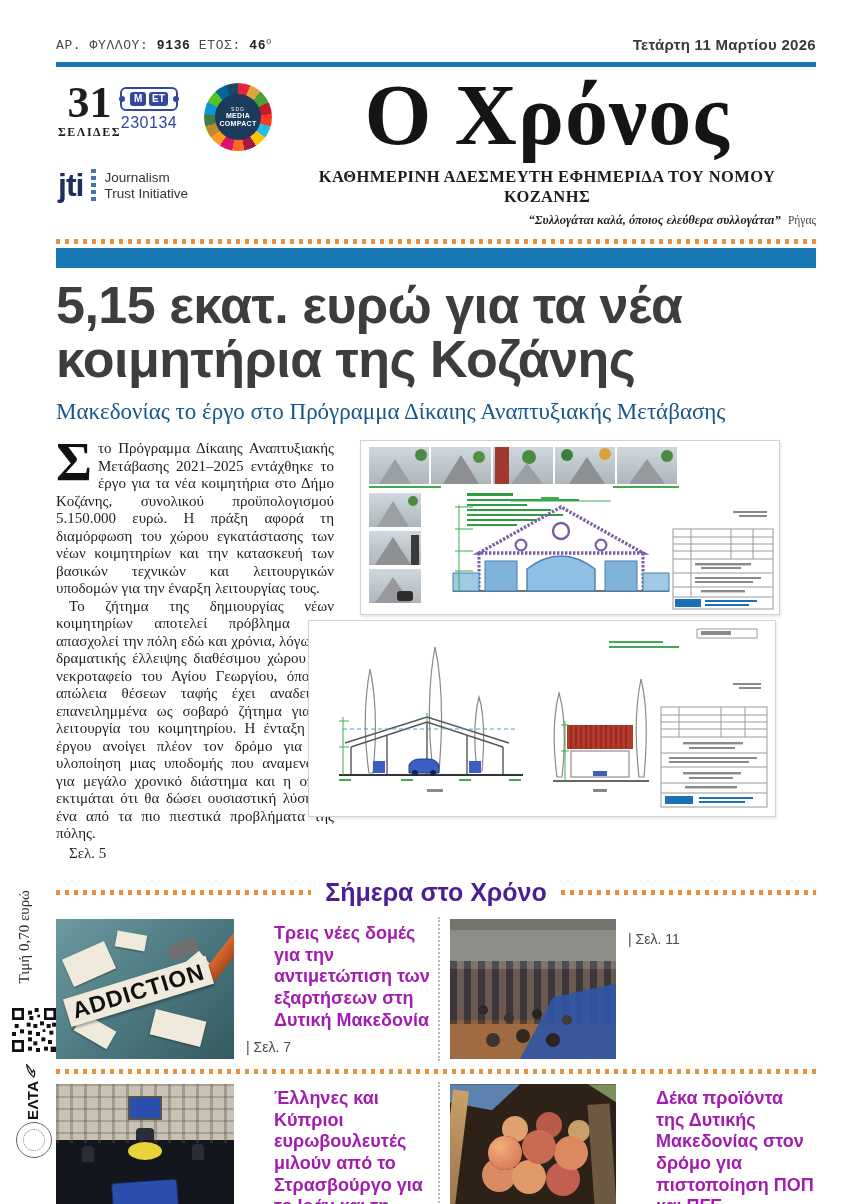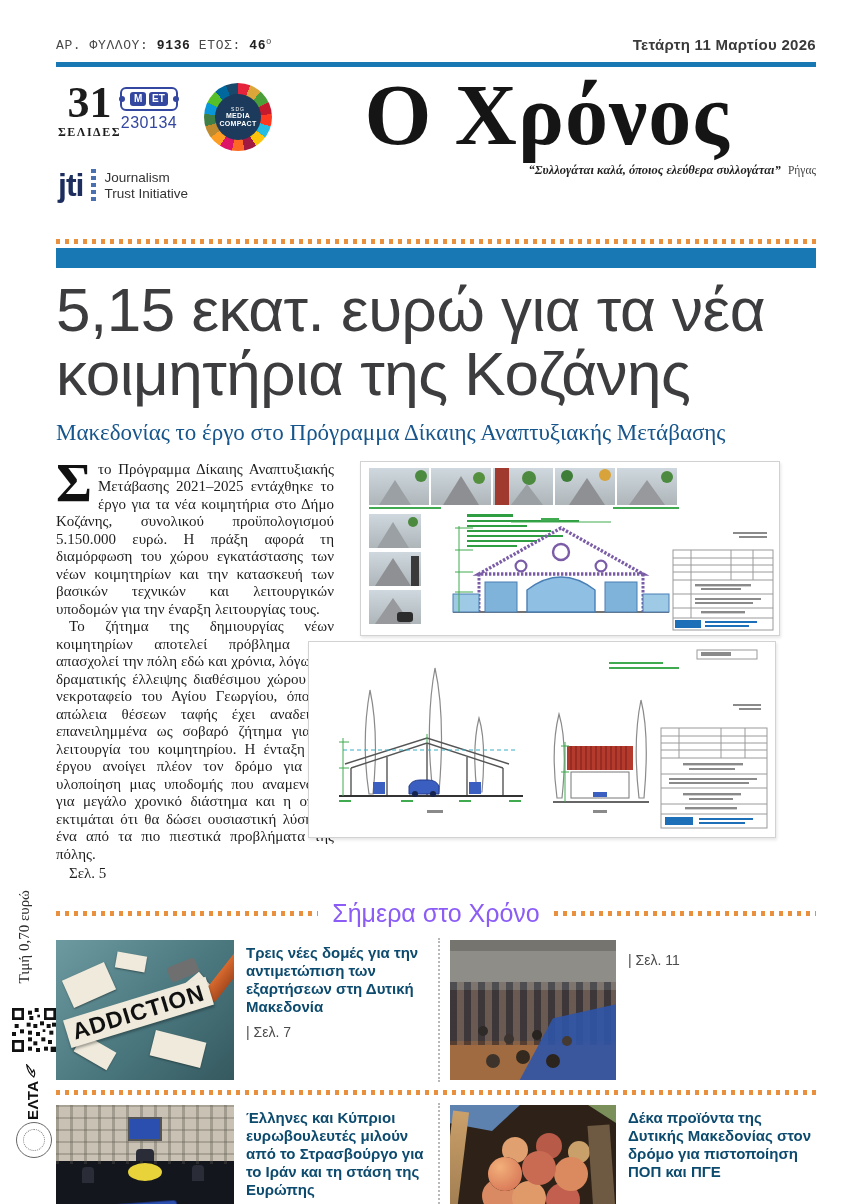--- a/index.html
+++ b/index.html
@@ -42,47 +42,47 @@
   .paper-title { font-family:"Liberation Serif",serif; font-weight:bold; font-size:86px; line-height:.95; color:#151515; letter-spacing:1px; margin-top:-6px; }
   .paper-sub { font-family:"Liberation Serif",serif; font-weight:bold; font-size:16.5px; color:#1c1c1c; margin-top:10px; letter-spacing:.4px; }
   .motto { font-family:"Liberation Serif",serif; font-size:12.5px; color:#222; text-align:right; margin-top:6px; }
   .motto .m-text { font-style:italic; font-weight:bold; }
   .motto .m-author { font-size:11.5px; color:#444; margin-left:4px; }
 
   
   .dotline { height:5px; background-image:repeating-linear-gradient(to right,#e9903e 0 4px, transparent 4px 9px); }
   .lead-dots { margin-top:8px; }
   .lead-bar { margin-top:4px; height:20px; background:#1878b4; }
-  .headline { margin-top:10px; font-size:62px; font-weight:normal; color:#3d3d3f; line-height:1.04; letter-spacing:-.5px; }
+  .headline { margin-top:10px; font-size:52px; font-weight:bold; color:#3d3d3f; line-height:1.04; letter-spacing:-.5px; }
   .subheadline { margin-top:13px; font-family:"Liberation Serif",serif; font-size:23px; color:#17568c; }
 
   .lead-main { display:flex; margin-top:15px; }
   .body-col { width:278px; flex:none; font-family:"Liberation Serif",serif; font-size:15px; line-height:17.5px; color:#1e1e1e; text-align:justify; }
   .dropcap { float:left; font-size:55px; line-height:44px; font-weight:bold; padding-right:6px; color:#111; }
   .body-p2 { text-indent:13px; }
   .page-ref { text-indent:13px; margin-top:2px; }
 
   .draw-area { position:relative; flex:1; height:382px; }
   .sheet { position:absolute; background:#fff; border:1px solid #d2d2d2; box-shadow:1px 2px 3px rgba(0,0,0,.10); }
   .sheet1 { left:26px; top:0; width:420px; height:175px; }
   .sheet2 { left:-26px; top:180px; width:468px; height:197px; }
 
   
   .section-head { display:flex; align-items:center; gap:14px; margin-top:16px; }
   .section-head .dots { flex:1; height:5px; background-image:repeating-linear-gradient(to right,#e9903e 0 4px, transparent 4px 9px); }
-  .section-title { font-size:25px; font-weight:normal; color:#8b5cf6; white-space:nowrap; }
+  .section-title { font-size:25px; font-weight:bold; color:#4c1d95; white-space:nowrap; }
 
   
   .teasers { display:grid; grid-template-columns:1fr 1fr; margin-top:10px; }
   .teaser { display:flex; gap:12px; padding:2px 0; }
   .teaser.right-col { border-left:2px dotted #b8b8b8; padding-left:10px; margin-left:2px; }
   .t-photo { flex:none; width:178px; height:140px; position:relative; overflow:hidden; }
   .teaser.right-col .t-photo { width:166px; }
   .t-info { padding-top:4px; }
-  .t-title { font-size:15px; font-weight:bold; color:#0c4a6e; line-height:1.2; }
+  .t-title { font-size:18px; font-weight:bold; color:#a21caf; line-height:1.2;margin-left:28px; }
   .t-page { margin-top:8px; font-size:14px; color:#4c4c4c; }
   .row-sep { grid-column:1 / -1; margin:8px 0; }
 
   
   .ph-addiction { background:linear-gradient(135deg,#6d9aa0,#4a777e 55%,#35595f); }
   .ph-addiction .shard { position:absolute; background:#efeadb; box-shadow:0 1px 2px rgba(0,0,0,.4); }
   .ph-addiction .txt { position:absolute; left:8px; top:58px; transform:rotate(-17deg); font-size:23px; font-weight:900; letter-spacing:1px; color:#101010; background:#efeadb; padding:1px 6px; box-shadow:0 2px 3px rgba(0,0,0,.35); }
   .ph-addiction .handle { position:absolute; right:-8px; top:-18px; width:15px; height:86px; transform:rotate(38deg); background:linear-gradient(90deg,#d96a2e,#a84a1f); border-radius:4px; }
   .ph-addiction .head { position:absolute; right:36px; top:22px; width:30px; height:16px; background:#6f6f6f; border-radius:4px; transform:rotate(-22deg); }
   .ph-conf { background:linear-gradient(#76746e 0 8%, #8f8d88 8% 36%, #6b5c55 36% 72%, #a06b40 72% 100%); }
@@ -198,20 +198,21 @@
           <span class="jti-word">jti</span>
           <span class="jti-dots"></span>
           <span class="jti-label">
             <span>Journalism</span><br>
             <span>Trust Initiative</span>
           </span>
         </div>
       </div>
       <div class="mast-right">
         <div class="paper-title">Ο Χρόνος</div>
+        <div class="paper-sub">ΚΑΘΗΜΕΡΙΝΗ ΑΔΕΣΜΕΥΤΗ ΕΦΗΜΕΡΙΔΑ ΤΟΥ ΝΟΜΟΥ ΚΟΖΑΝΗΣ</div>
         <div class="motto">
           <span class="m-text">“Συλλογάται καλά, όποιος ελεύθερα συλλογάται”</span>
           <span class="m-author">Ρήγας</span>
         </div>
       </div>
     </div>
 
     <div class="dotline lead-dots"></div>
     <div class="lead-bar"></div>
     <h1 class="headline">

